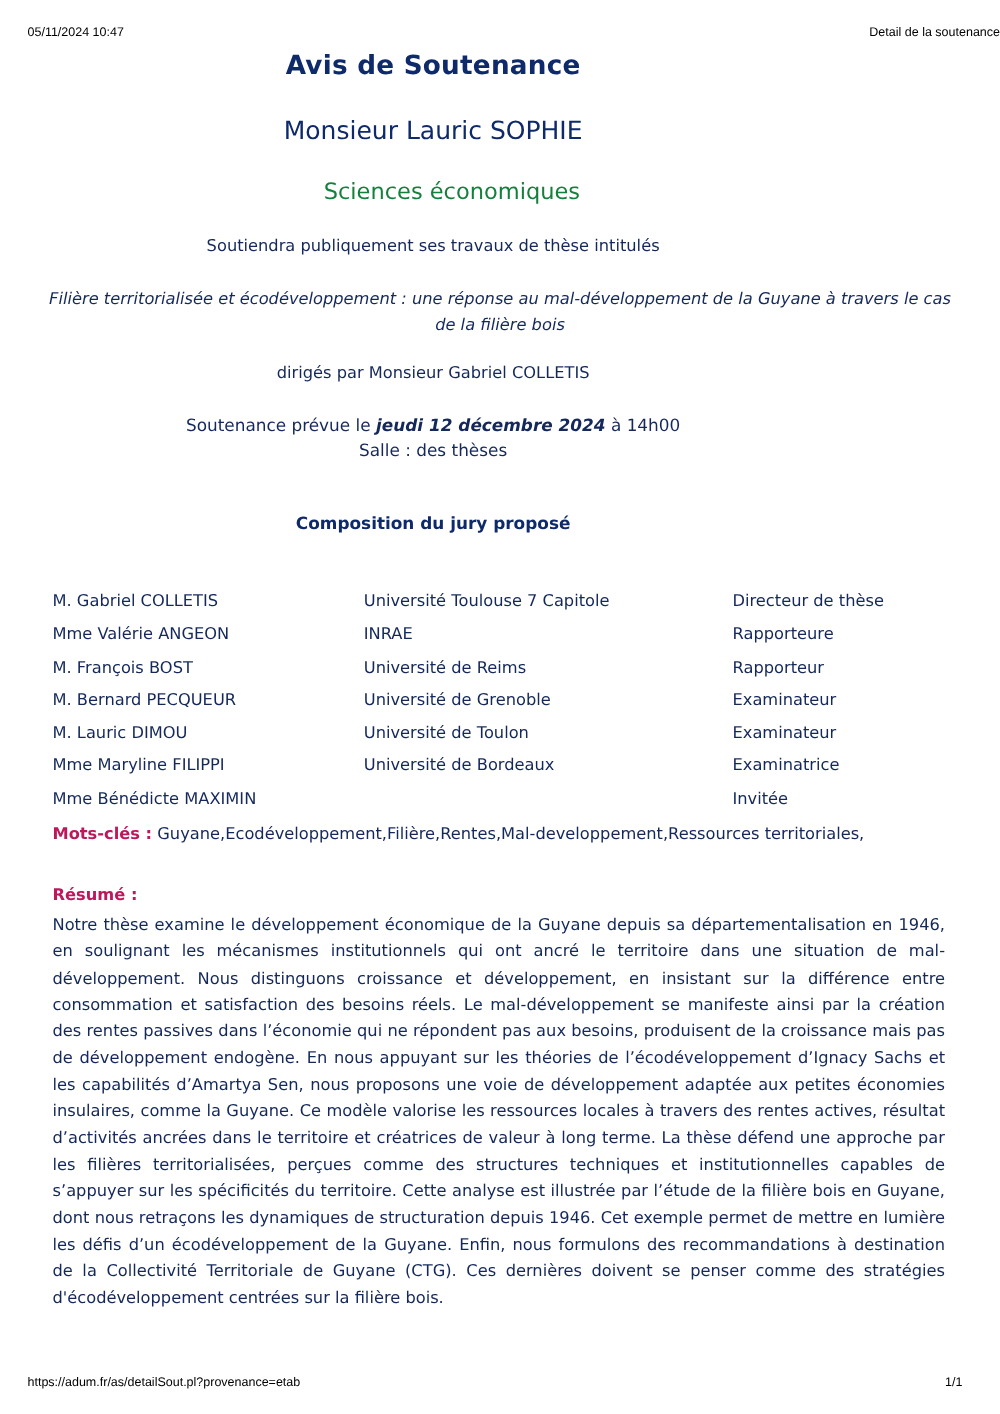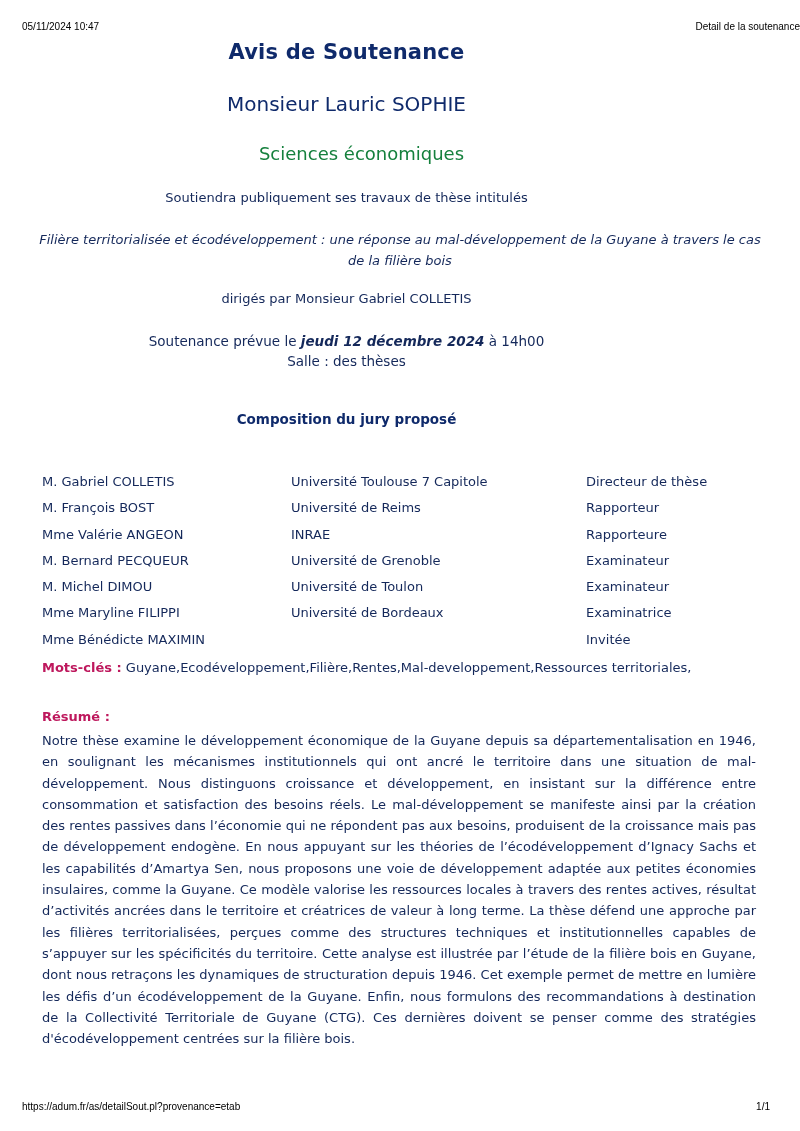--- a/index.html
+++ b/index.html
@@ -68,36 +68,36 @@
 
 <div class="center jury-title">Composition du jury proposé</div>
 
 <div class="jury">
   <div class="jury-row">
     <span class="c-name">M. Gabriel COLLETIS</span>
     <span class="c-inst">Université Toulouse 7 Capitole</span>
     <span class="c-role">Directeur de thèse</span>
   </div>
   <div class="jury-row">
+    <span class="c-name">Mme Valérie ANGEON</span>
+    <span class="c-inst">INRAE</span>
+    <span class="c-role">Rapporteure</span>
+  </div>
+  <div class="jury-row">
     <span class="c-name">M. François BOST</span>
     <span class="c-inst">Université de Reims</span>
     <span class="c-role">Rapporteur</span>
-  </div>
-  <div class="jury-row">
-    <span class="c-name">Mme Valérie ANGEON</span>
-    <span class="c-inst">INRAE</span>
-    <span class="c-role">Rapporteure</span>
   </div>
   <div class="jury-row">
     <span class="c-name">M. Bernard PECQUEUR</span>
     <span class="c-inst">Université de Grenoble</span>
     <span class="c-role">Examinateur</span>
   </div>
   <div class="jury-row">
-    <span class="c-name">M. Michel DIMOU</span>
+    <span class="c-name">M. Lauric DIMOU</span>
     <span class="c-inst">Université de Toulon</span>
     <span class="c-role">Examinateur</span>
   </div>
   <div class="jury-row">
     <span class="c-name">Mme Maryline FILIPPI</span>
     <span class="c-inst">Université de Bordeaux</span>
     <span class="c-role">Examinatrice</span>
   </div>
   <div class="jury-row">
     <span class="c-name">Mme Bénédicte MAXIMIN</span>

